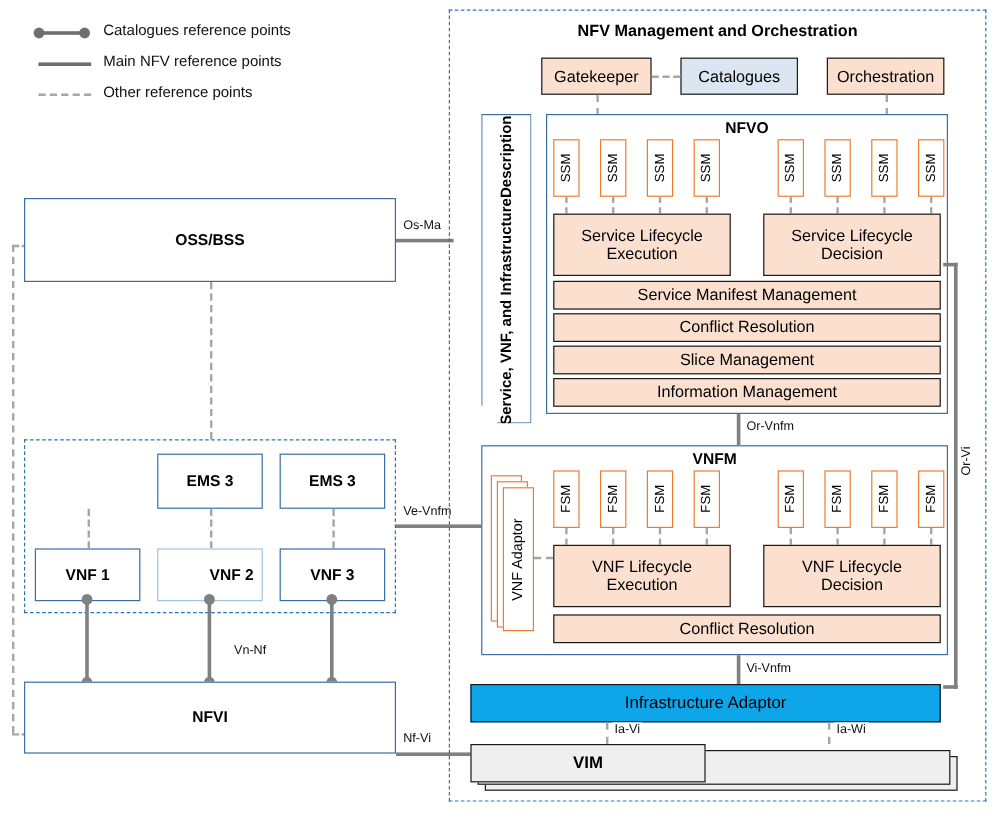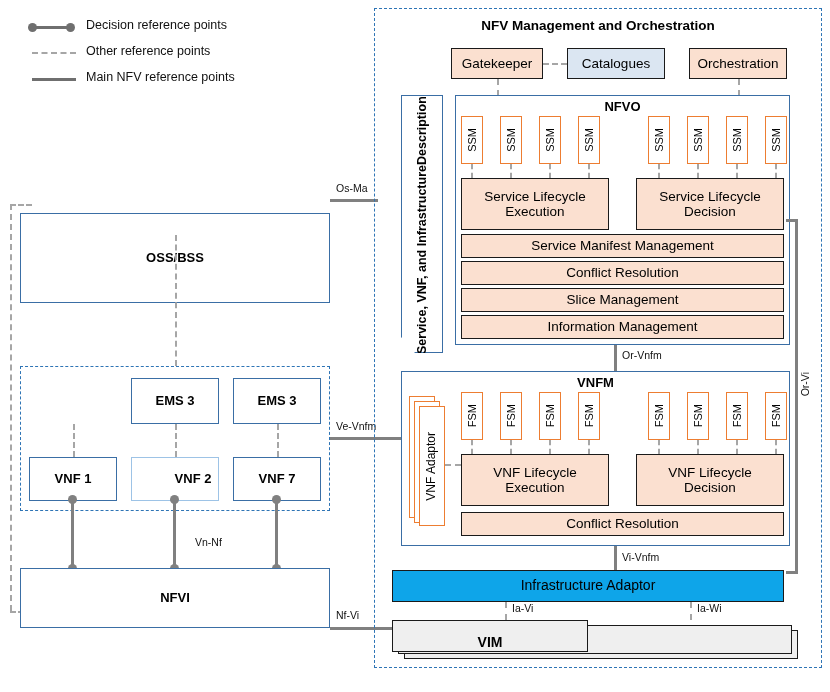--- a/index.html
+++ b/index.html
@@ -61,39 +61,39 @@
 <body>
 
 <div id="stage">
 
   <div id="legend">
 
     <div class="leg-row">
       <span class="leg-dot" style="left:14px;"></span>
       <span class="leg-line" style="left:22px;width:36px;"></span>
       <span class="leg-dot" style="left:52px;"></span>
-      <span class="leg-txt">Decision reference points</span>
+      <span class="leg-txt">Catalogues reference points</span>
+    </div>
+
+    <div class="leg-row">
+      <span class="leg-line"></span>
+      <span class="leg-txt">Main NFV reference points</span>
     </div>
 
     <div class="leg-row">
       <span class="leg-line-dash"></span>
       <span class="leg-txt">Other reference points</span>
     </div>
-
-    <div class="leg-row">
-      <span class="leg-line"></span>
-      <span class="leg-txt">Main NFV reference points</span>
-    </div>
   </div>
 
   <div class="dln-v" style="left:10px;top:204px;height:407px;"></div>
   <div class="dln-h" style="left:10px;top:204px;width:22px;"></div>
   <div class="dln-h" style="left:10px;top:611px;width:22px;"></div>
 
-  <div class="bx blue-box" style="left:20px;top:165px;width:310px;height:90px;margin-top:48px;">
+  <div class="bx blue-box" style="left:20px;top:165px;width:310px;height:70px;">
     <span>OSS/BSS</span>
   </div>
 
   <div class="dln-v" style="left:175px;top:235px;height:131px;"></div>
 
   <div class="dash-inner abs" style="left:20px;top:366px;width:310px;height:145px;"></div>
 
   <div class="bx blue-box" style="left:131px;top:378px;width:88px;height:46px;">
     <span>EMS 3</span>
   </div>
@@ -105,21 +105,21 @@
   <div class="dln-v" style="left:175px;top:424px;height:33px;"></div>
   <div class="dln-v" style="left:277px;top:424px;height:33px;"></div>
 
   <div class="bx blue-box" style="left:29px;top:457px;width:88px;height:44px;">
     <span>VNF 1</span>
   </div>
   <div class="bx blue-box-lt" style="left:131px;top:457px;width:88px;height:44px;">
     <span>VNF 2</span>
   </div>
   <div class="bx blue-box" style="left:233px;top:457px;width:88px;height:44px;">
-    <span>VNF 7</span>
+    <span>VNF 3</span>
   </div>
 
   <div class="ln ln-v" style="left:71px;top:497px;height:72px;"></div>
   <div class="dot" style="left:68px;top:495px;"></div>
   <div class="dot" style="left:68px;top:564px;"></div>
 
   <div class="ln ln-v" style="left:173px;top:497px;height:72px;"></div>
   <div class="dot" style="left:170px;top:495px;"></div>
   <div class="dot" style="left:170px;top:564px;"></div>
 
@@ -306,17 +306,17 @@
   </div>
 
   <div class="dln-v" style="left:505px;top:602px;height:18px;"></div>
   <span class="rp-label" style="left:510px;top:602px;">Ia-Vi</span>
   <div class="dln-v" style="left:690px;top:602px;height:18px;"></div>
   <span class="rp-label" style="left:695px;top:602px;">Ia-Wi</span>
 
   <div class="stack-l" style="left:404px;top:630px;width:392px;height:27px;"></div>
   <div class="stack-l" style="left:398px;top:625px;width:392px;height:27px;"></div>
 
-  <div class="bx grey-box-b" style="left:392px;top:620px;width:196px;height:32px;font-size:14px;align-items:flex-end;">
+  <div class="bx grey-box-b" style="left:392px;top:620px;width:196px;height:32px;font-size:14px;">
     <span>VIM</span>
   </div>
 
 </div>
 
 </body></html>

